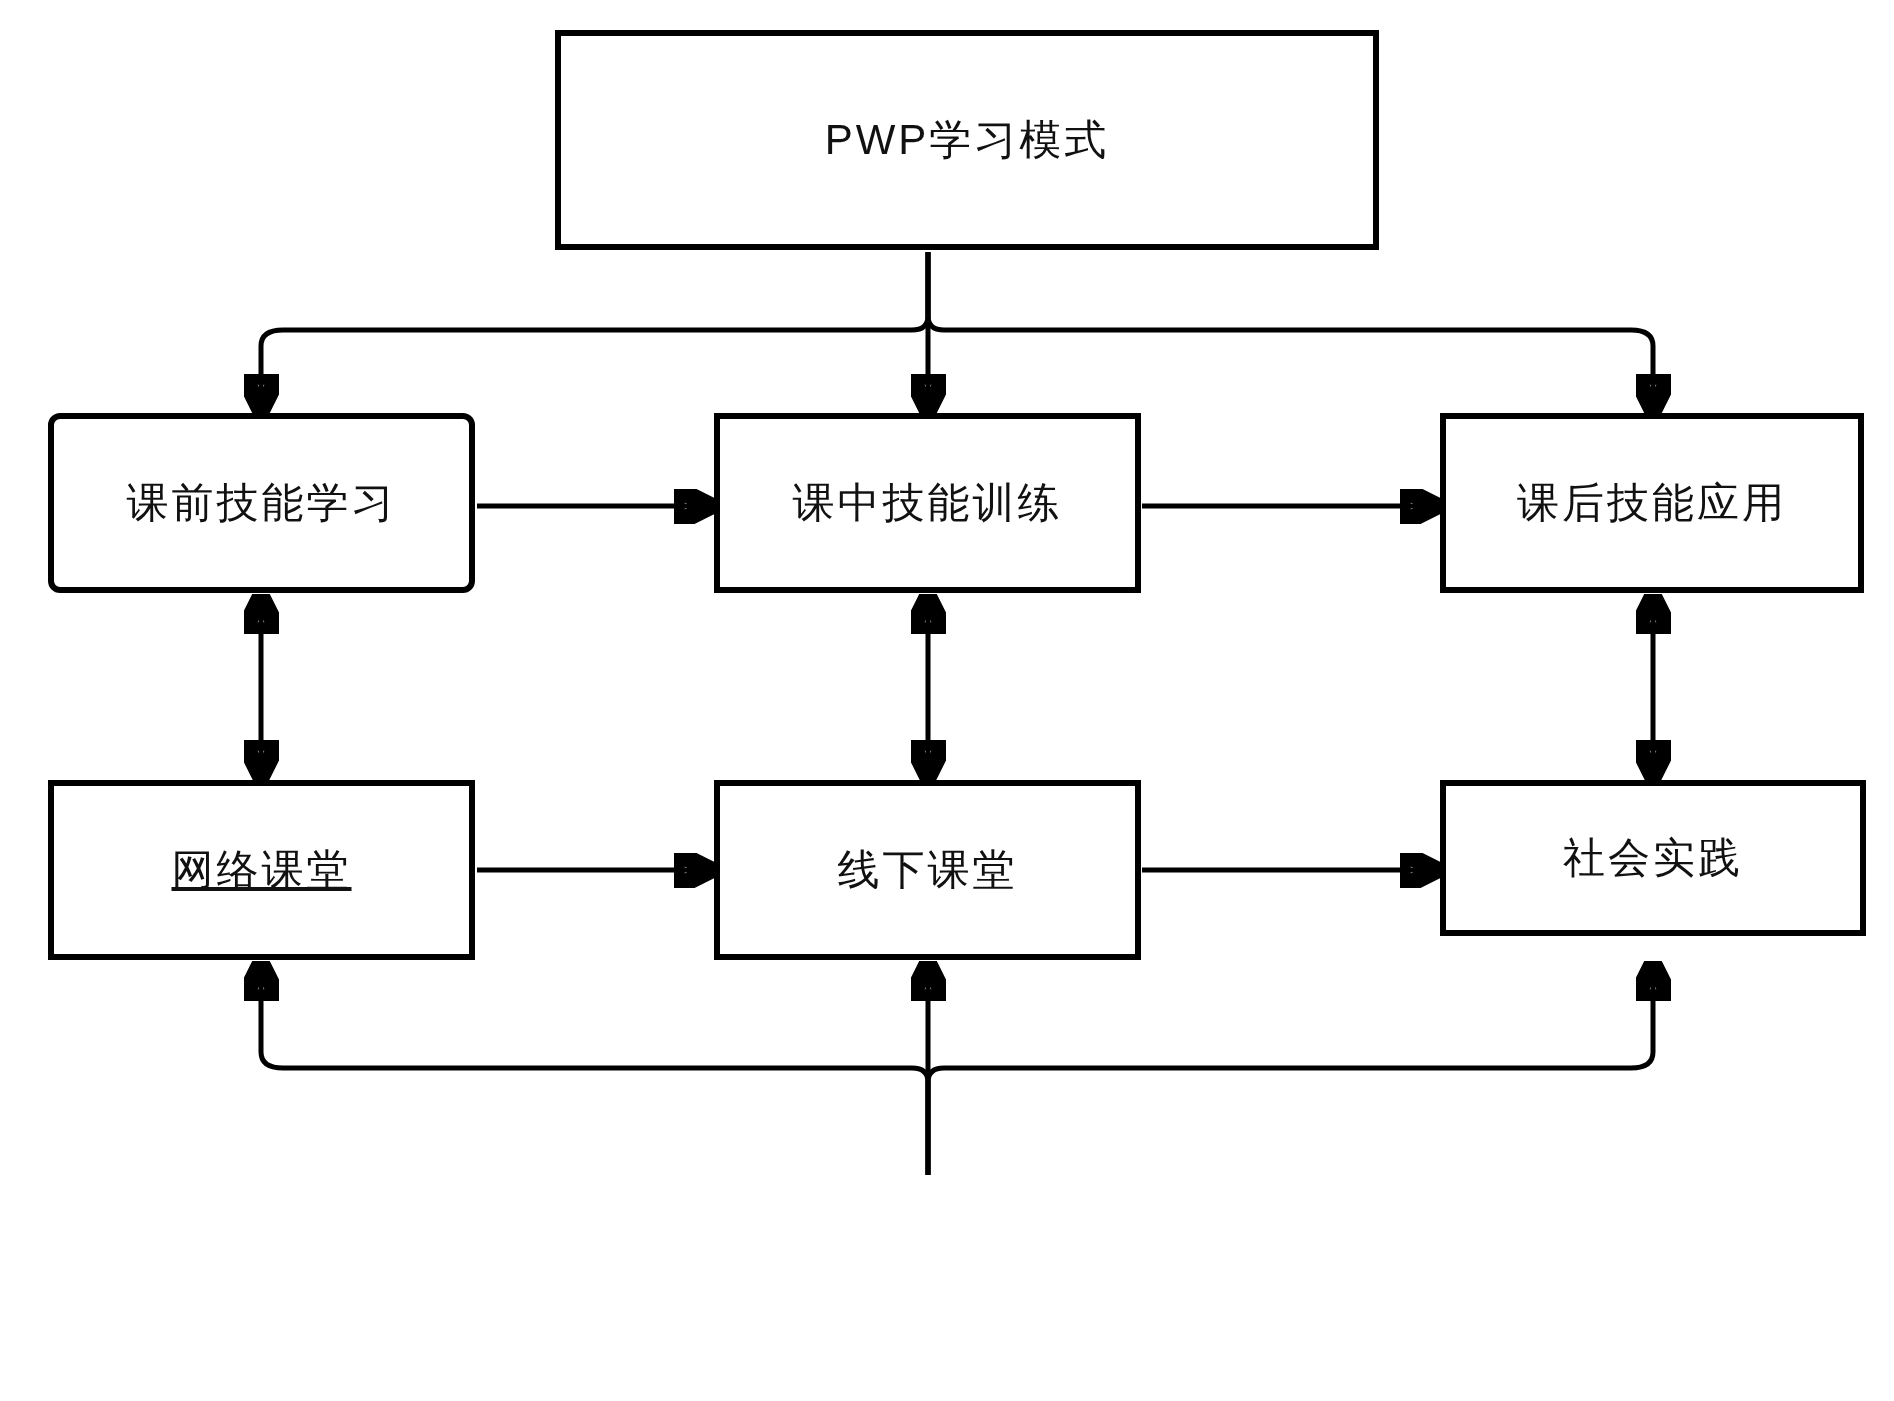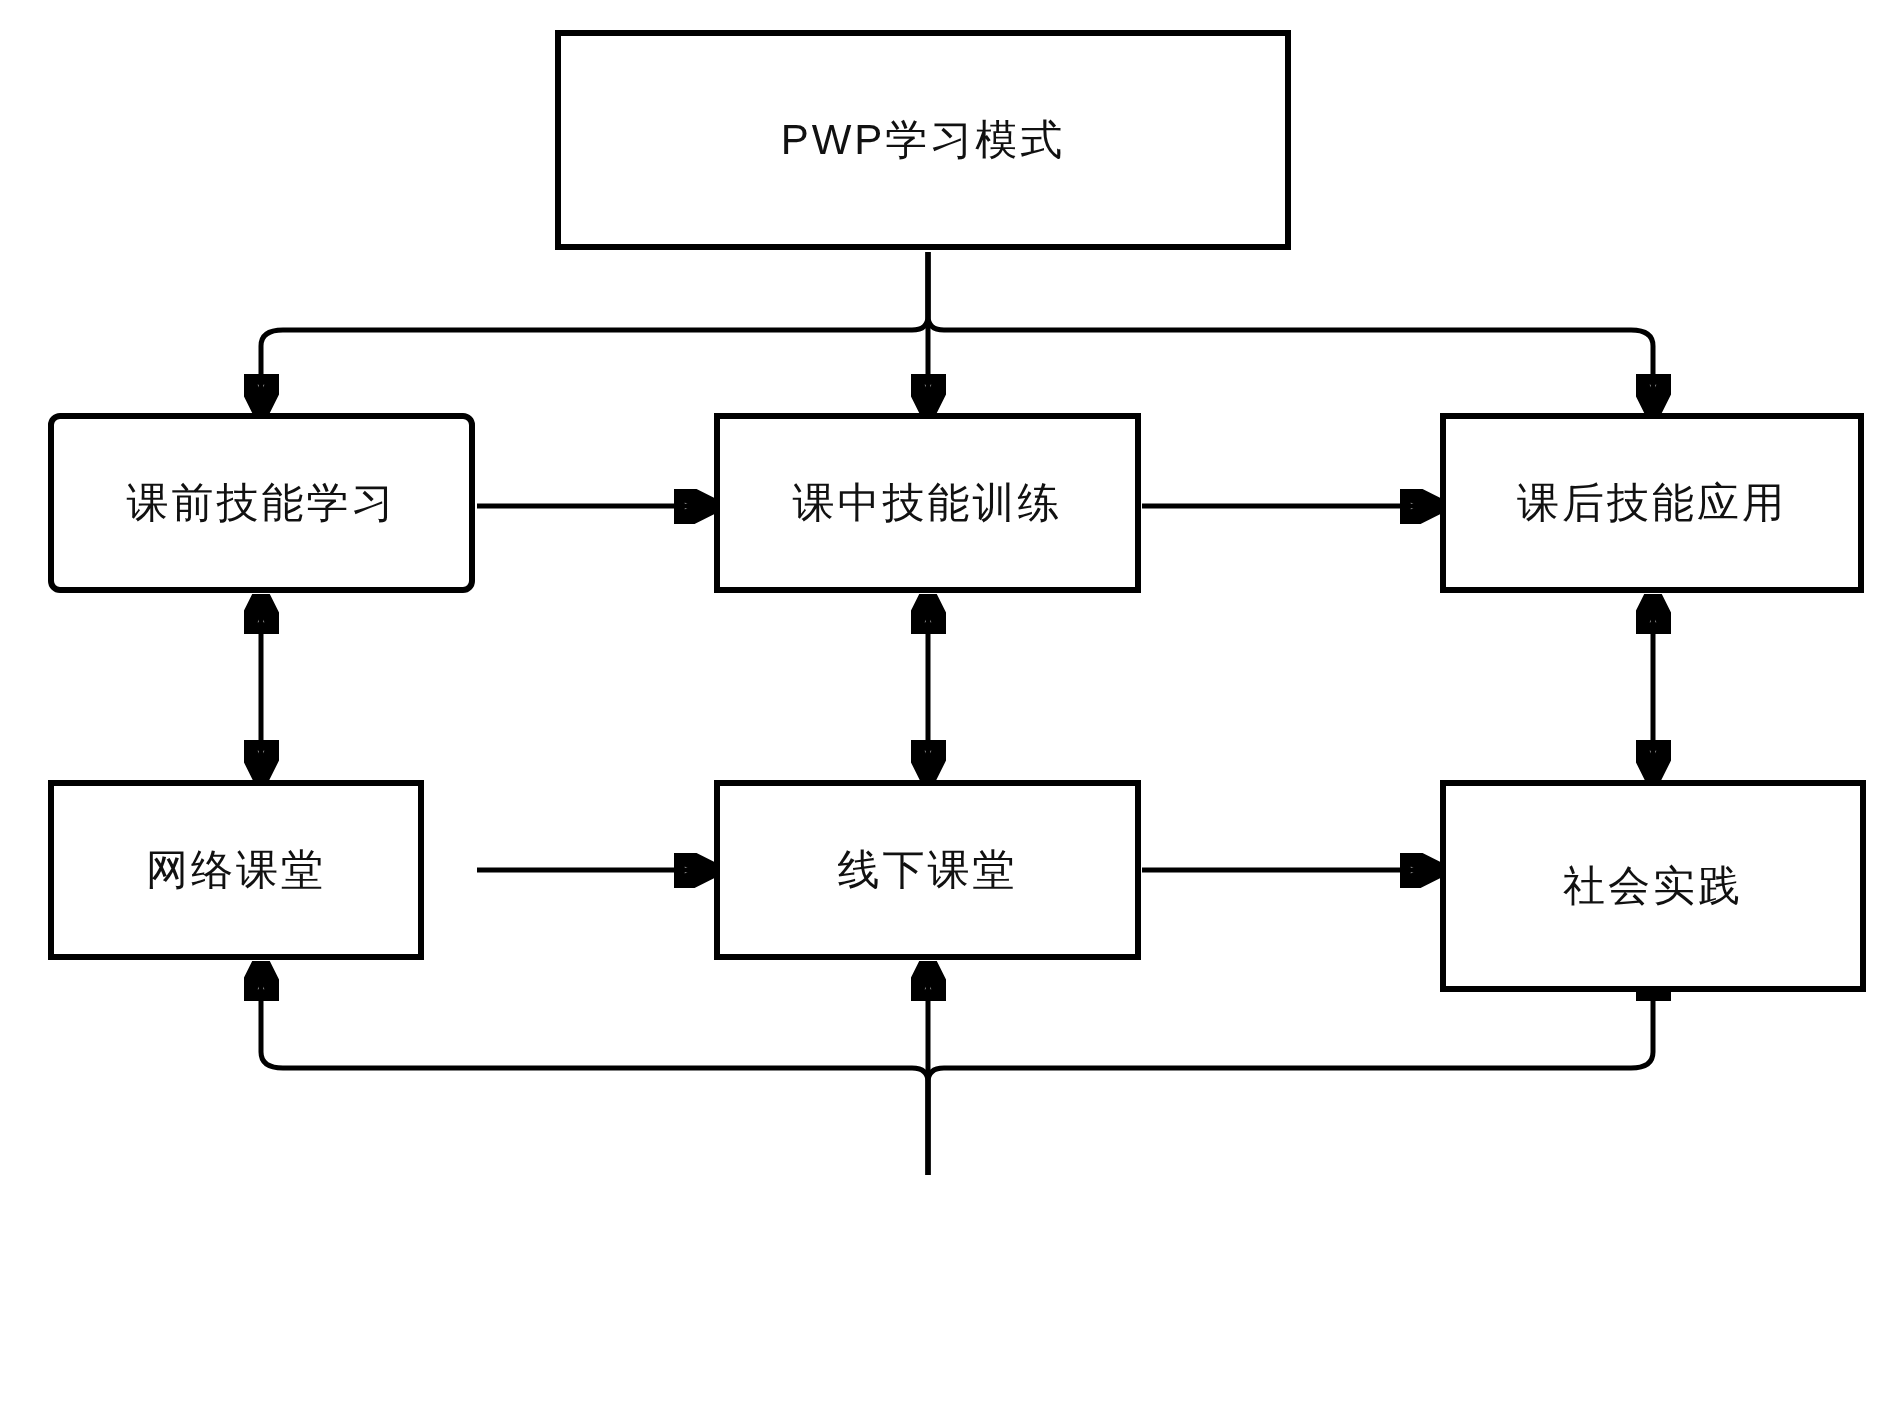--- a/index.html
+++ b/index.html
@@ -36,27 +36,27 @@
     align-items: center;
     justify-content: center;
     color: #111111;
     font-size: 42px;
     font-weight: 500;
     letter-spacing: 3px;
     text-align: center;
     white-space: nowrap;
   }
   
-  .node-top     { left: 555px;  top: 30px;   width: 736px; height: 220px; }
+  .node-top     { left: 555px;  top: 30px;   width: 824px; height: 220px; }
   .node-r1l     { left: 48px;   top: 413px;  width: 427px; height: 180px; border-radius: 12px; }
   .node-r1m     { left: 714px;  top: 413px;  width: 427px; height: 180px; }
   .node-r1r     { left: 1440px; top: 413px;  width: 424px; height: 180px; }
-  .node-r2l     { left: 48px;   top: 780px;  width: 376px; height: 180px; }
+  .node-r2l     { left: 48px;   top: 780px;  width: 427px; height: 180px; text-decoration: underline; }
   .node-r2m     { left: 714px;  top: 780px;  width: 427px; height: 180px; text-align: center; }
-  .node-r2r     { left: 1440px; top: 780px;  width: 426px; height: 212px; justify-content: center; }
+  .node-r2r     { left: 1440px; top: 780px;  width: 426px; height: 156px; justify-content: center; }
   .node-bottom  { left: 555px;  top: 1177px; width: 746px; height: 211px; }
 </style>
 </head>
 <body>
 
 <div class="canvas">
 
   <svg class="edges-svg" viewBox="0 0 1894 1401" xmlns="http://www.w3.org/2000/svg">
     <defs>
       <marker id="ah" viewBox="0 0 10 10" refX="10" refY="5" markerWidth="8" markerHeight="7" orient="auto-start-reverse">

